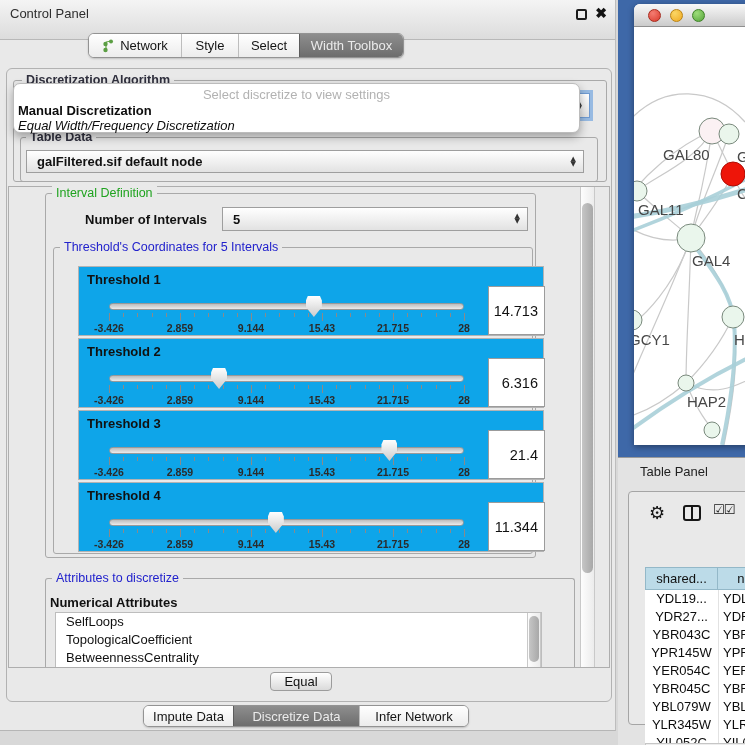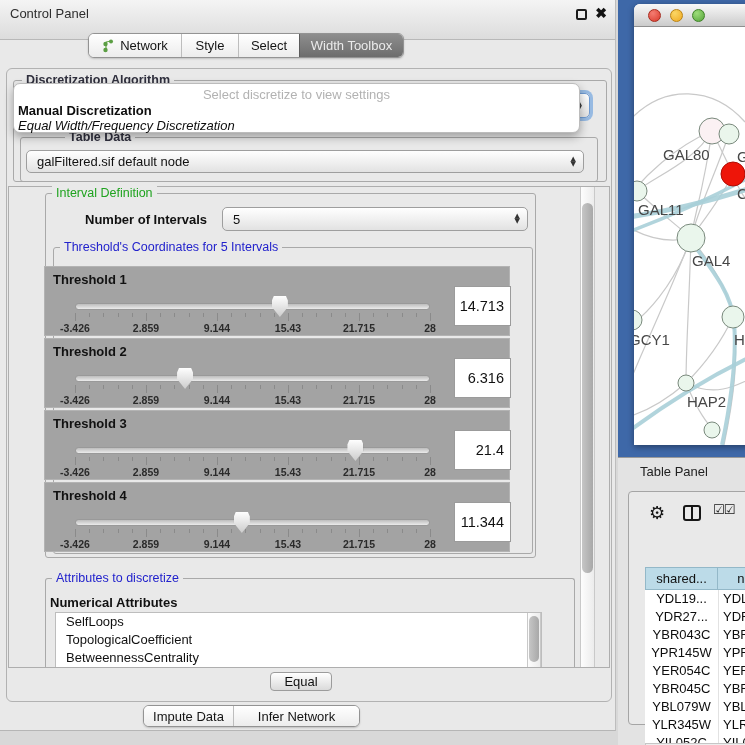--- a/index.html
+++ b/index.html
@@ -25,42 +25,42 @@
   #top-tabs .seg:nth-child(5){width:128px}
   #bottom-tabs { left:143px; top:705px; height:22px; }
   #bottom-tabs .seg:nth-child(1){width:89px} #bottom-tabs .seg:nth-child(2){width:126px}
   #bottom-tabs .seg:nth-child(3){width:109px}
 
   #cp-outer { position:absolute; left:6px; top:68px; width:606px; height:634px; border:1px solid #b2b2b2; border-radius:6px; background:#e9e9e9; }
 
   .group { position:absolute; border:1px solid #a9a9a9; border-radius:3px; }
   .gtitle { position:absolute; background:#e9e9e9; padding:0 4px; font-size:12.5px; white-space:nowrap; line-height:14px; }
 
-  .aqua-combo { position:absolute; background:linear-gradient(#ffffff,#e2e2e2); border:1px solid #9e9e9e; border-radius:5px; display:flex; align-items:center; font-size:13px; color:#111; padding-left:10px; }
+  .aqua-combo { position:absolute; background:linear-gradient(#ffffff,#e2e2e2); border:1px solid #9e9e9e; border-radius:0; display:flex; align-items:center; font-size:13px; color:#111; padding-left:10px;font-weight:bold; }
   .stepper { position:absolute; right:7px; top:50%; transform:translateY(-50%); display:flex; flex-direction:column; align-items:center; line-height:5px; }
   .stepper span { font-size:7px; color:#333; font-family:"DejaVu Sans", sans-serif; }
   .focusring { border:1px solid #6f9bd2; box-shadow:0 0 0 3px rgba(97,155,221,.6); }
 
   
   #algo-popup { position:absolute; left:13px; top:83px; width:567px; height:50px; background:#fff; border:1px solid #bcbcbc; border-radius:7px; box-shadow:0 4px 10px rgba(0,0,0,.32); z-index:40; }
   #algo-hint { position:absolute; left:0; right:0; top:3px; text-align:center; font-size:13px; color:#b2b2b2; }
   .algo-opt { position:absolute; left:4px; font-size:13px; color:#0d0d0d; white-space:nowrap; }
 
   
   #viewport { position:absolute; left:8px; top:186px; width:602px; height:482px; border:1px solid #aeaeae; background:#e9e9e9; }
   .vtrack { position:absolute; background:linear-gradient(90deg,#fdfdfd,#ececec); border-left:1px solid #c9c9c9; border-right:1px solid #c9c9c9; }
   .vthumb { position:absolute; border-radius:6px; background:linear-gradient(90deg,#c6c6c6,#a8a8a8); }
 
-  .tpanel { position:absolute; left:44px; width:466px; height:70px; border:1px solid #b3b3b3; background:#a3a3a3; }
+  .tpanel { position:absolute; left:78px; width:466px; height:70px; border:1px solid #b3b3b3; background:#0ea5e9; }
   .tlabel { position:absolute; left:8px; top:5px; font-size:13px; font-weight:bold; color:#111; }
   .track { position:absolute; left:30px; top:36px; width:355px; height:7px; border-radius:4px; background:linear-gradient(#bdbdbd,#ebebeb); border:1px solid #999; }
   .thumb { position:absolute; width:16px; height:21px; top:29px; background:linear-gradient(#fefefe,#cccccc); clip-path:polygon(12% 0,88% 0,100% 22%,100% 52%,50% 100%,0 52%,0 22%); filter:drop-shadow(0 0 1px #7f7f7f); }
   .tick { position:absolute; width:1px; background:#8a8a8a; }
   .ticklabel { position:absolute; top:55px; font-size:10.5px; font-weight:bold; color:#2b2b2b; transform:translateX(-50%); white-space:nowrap; }
-  .vbox { position:absolute; left:409px; top:19px; width:57px; height:40px; background:#fff; border:1px solid #9b9b9b; font-size:14.5px; color:#111; display:flex; align-items:center; justify-content:flex-end; padding-right:6px; }
+  .vbox { position:absolute; left:409px; top:19px; width:57px; height:49px; background:#fff; border:1px solid #9b9b9b; font-size:14.5px; color:#111; display:flex; align-items:center; justify-content:flex-end; padding-right:6px; }
 
   #attr-list { position:absolute; left:55px; top:612px; width:487px; height:55px; background:#fff; border:1px solid #bdbdbd; border-bottom:none; overflow:hidden; }
   .attr-item { height:18px; line-height:18px; padding-left:10px; font-size:13px; color:#111; white-space:nowrap; }
 
   #apply-btn { position:absolute; left:270px; top:672px; width:62px; height:19px; background:linear-gradient(#ffffff,#dadada); border:1px solid #9c9c9c; border-radius:4px; font-size:13px; color:#111; display:flex; align-items:center; justify-content:center; }
 
   
   #desktop { position:absolute; left:618px; top:0; width:127px; height:457px; background:#3e68a8; }
   #netframe { position:absolute; left:634px; top:4px; width:130px; height:441px; background:#fff; border-radius:6px 6px 0 0; box-shadow:0 2px 6px rgba(0,0,0,.4); }
   #net-titlebar { position:absolute; left:0; top:0; width:100%; height:23px; background:linear-gradient(#f8f8f8,#cbcbcb); border-bottom:1px solid #8f8f8f; border-radius:6px 6px 0 0; }
@@ -126,21 +126,21 @@
         </div>
     </div>
 
     <div id="algo-popup">
       <div id="algo-hint">Select discretize to view settings</div>
     <div class="algo-opt" style="top: 19px; font-weight: bold;">Manual Discretization</div>
         <div class="algo-opt" style="top: 34px; font-style: italic;">Equal Width/Frequency Discretization</div>
       </div>
 
     <div class="group" style="left:20px; top:137px; width:578px; height:45px;"></div>
-    <div class="gtitle" style="left:26px; top:130px; color:#30303e; font-weight:bold;margin-left:39px;">Table Data</div>
+    <div class="gtitle" style="left:26px; top:130px; color:#30303e; font-weight:bold;">Table Data</div>
     <div class="aqua-combo" style="left:26px; top:150px; width:558px; height:23px;">
       <span>galFiltered.sif default node</span>
       <div class="stepper">
           <span>▲</span>
           <span>▼</span>
         </div>
     </div>
 
     <div id="viewport"></div>
     <div class="vtrack" style="left:580px; top:187px; width:15px; height:480px;"></div>
@@ -323,20 +323,21 @@
         <div class="attr-item">TopologicalCoefficient</div>
         <div class="attr-item">BetweennessCentrality</div>
       </div>
     <div class="vtrack" style="left:527px; top:613px; width:14px; height:54px;"></div>
     <div class="vthumb" style="left:529px; top:616px; width:10px; height:46px;"></div>
 
     <button id="apply-btn">Equal</button>
 
     <div id="bottom-tabs" class="seg-tabs">
         <div class="seg">Impute Data</div>
+        <div class="seg sel">Discretize Data</div>
         <div class="seg">Infer Network</div>
       </div>
   </div>
 
   <div id="desktop"></div>
 
   <div id="netframe">
     <div id="net-titlebar">
       <div class="light" style="left:14px; background:radial-gradient(circle at 35% 30%, #f47d72, #d93a2c); border:1px solid #a62b1e;"></div>
       <div class="light" style="left:36px; background:radial-gradient(circle at 35% 30%, #fbd665, #efa921); border:1px solid #bb8312;"></div>

